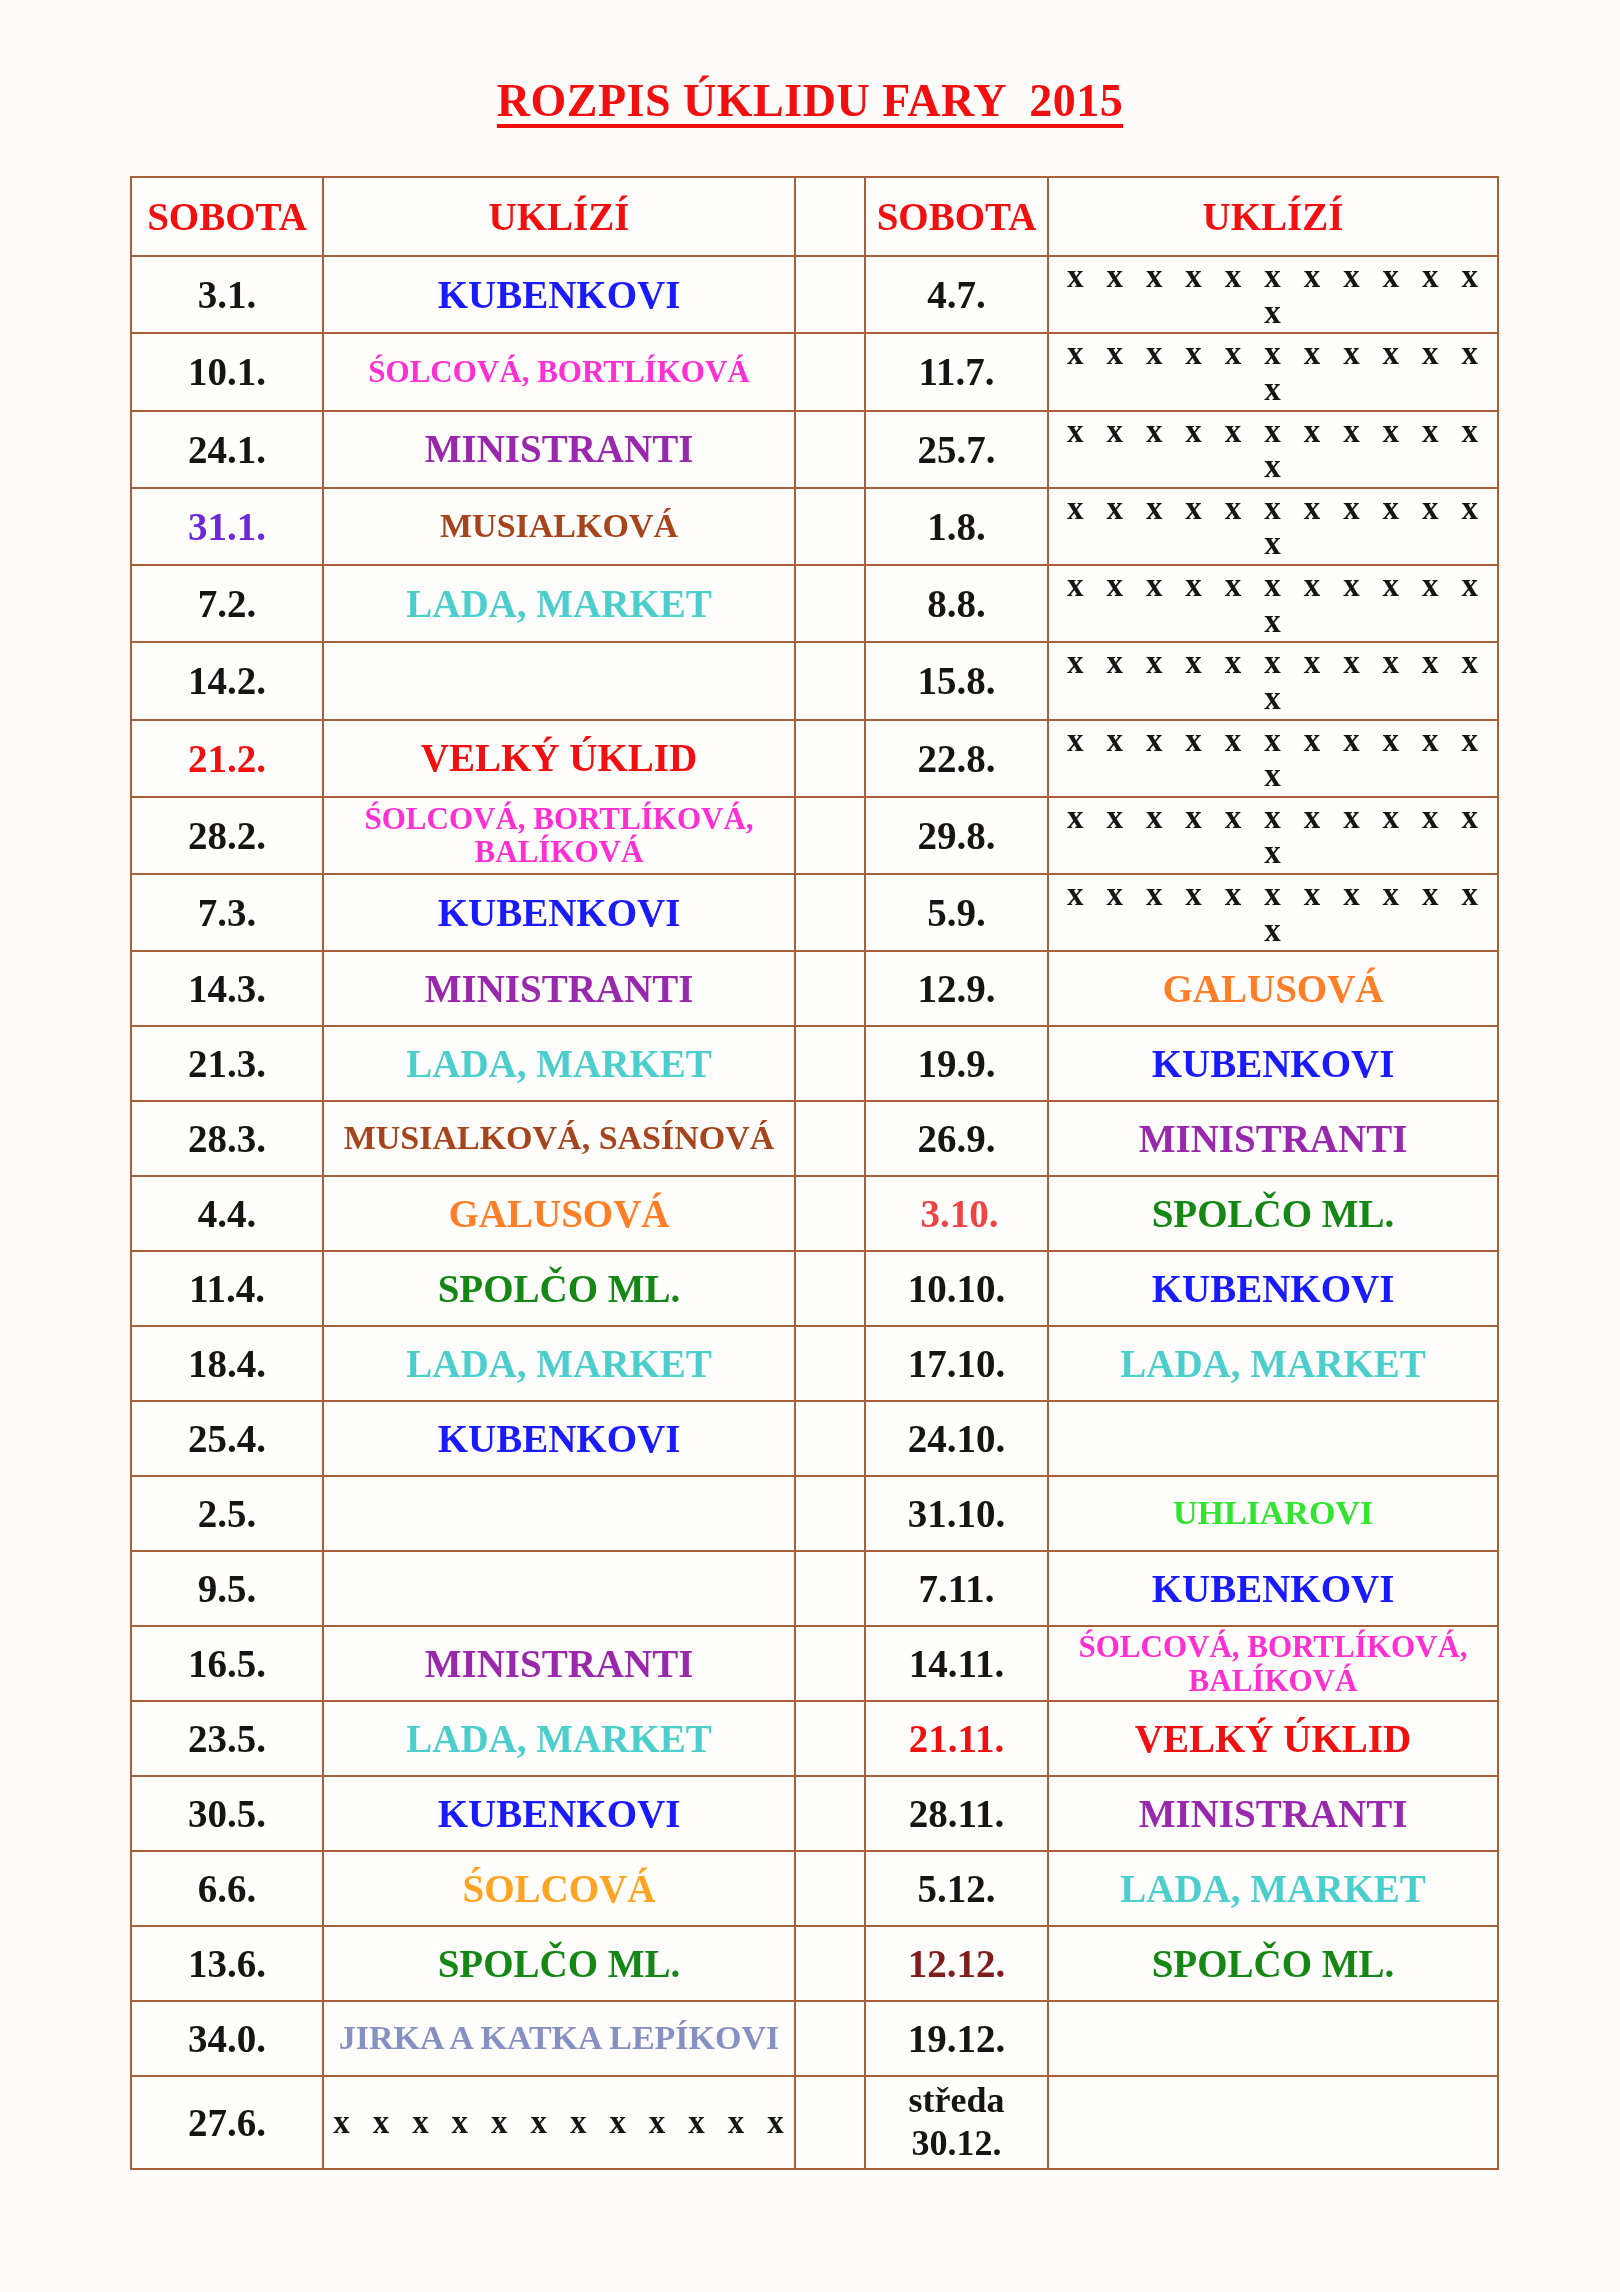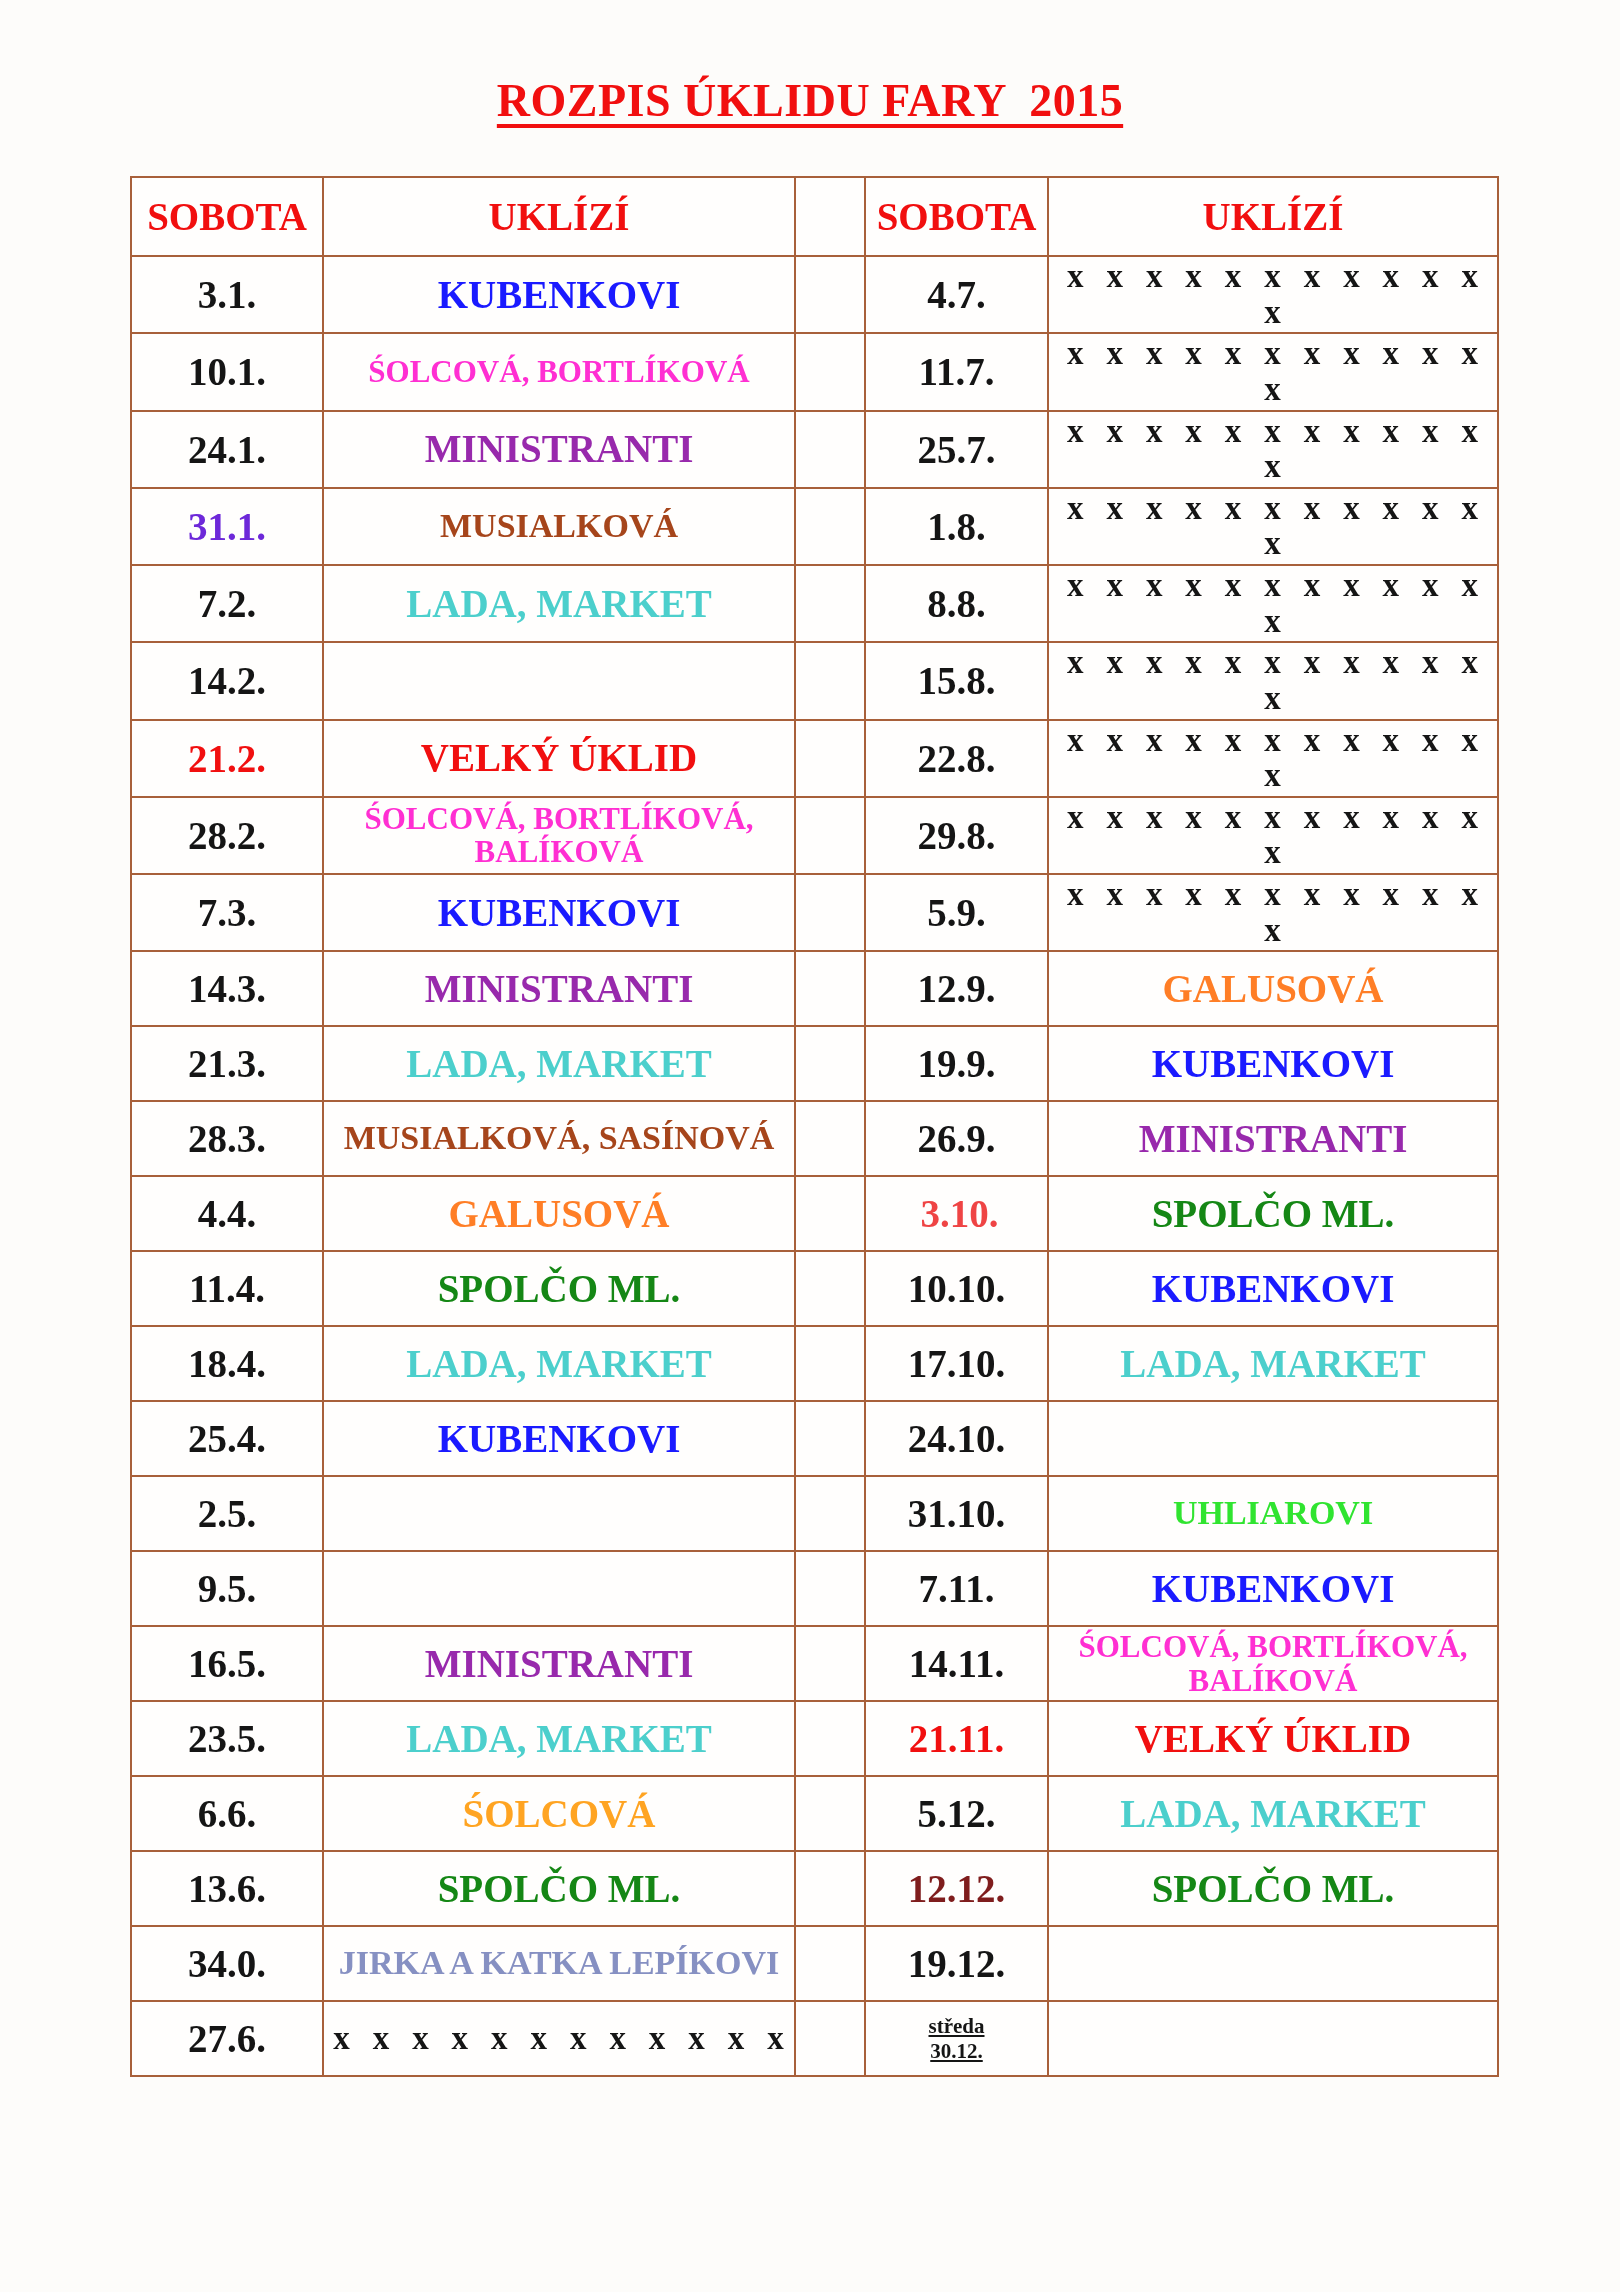--- a/index.html
+++ b/index.html
@@ -51,23 +51,22 @@
     font-weight: bold;
     color: #f10f0f;
   }
   td.date-cell {
     height: 69px;
     font-size: 39px;
     font-weight: bold;
     color: #151515;
   }
   td.date-cell.date-sm {
-    font-size: 21px;
+    font-size: 36px;
     line-height: 1.2;
-    text-decoration: underline;
   }
   td.name-cell {
     font-weight: bold;
     white-space: pre-line;
     line-height: 1.08;
   }
   .sz-n { font-size: 39px; }
   .sz-m { font-size: 34px; }
   .sz-s { font-size: 31px; }
   .sz-x { font-size: 33px; word-spacing: 12.7px; letter-spacing: 1px; }
@@ -231,20 +230,27 @@
 BALÍKOVÁ</td>
       </tr>
       <tr>
         <td class="date-cell" style="color: rgb(21, 21, 21);">23.5.</td>
         <td class="name-cell sz-n" style="color: rgb(76, 207, 204);">LADA, MARKET</td>
         <td class="spacer-cell"></td>
         <td class="date-cell" style="color: rgb(241, 15, 15);">21.11.</td>
         <td class="name-cell sz-n" style="color: rgb(241, 15, 15);">VELKÝ ÚKLID</td>
       </tr>
       <tr>
+        <td class="date-cell" style="color: rgb(21, 21, 21);">30.5.</td>
+        <td class="name-cell sz-n" style="color: rgb(26, 26, 255);">KUBENKOVI</td>
+        <td class="spacer-cell"></td>
+        <td class="date-cell" style="color: rgb(21, 21, 21);">28.11.</td>
+        <td class="name-cell sz-n" style="color: rgb(152, 41, 172);">MINISTRANTI</td>
+      </tr>
+      <tr>
         <td class="date-cell" style="color: rgb(21, 21, 21);">6.6.</td>
         <td class="name-cell sz-n" style="color: rgb(255, 164, 34);">ŚOLCOVÁ</td>
         <td class="spacer-cell"></td>
         <td class="date-cell" style="color: rgb(21, 21, 21);">5.12.</td>
         <td class="name-cell sz-n" style="color: rgb(76, 207, 204);">LADA, MARKET</td>
       </tr>
       <tr>
         <td class="date-cell" style="color: rgb(21, 21, 21);">13.6.</td>
         <td class="name-cell sz-n" style="color: rgb(21, 135, 21);">SPOLČO ML.</td>
         <td class="spacer-cell"></td>

